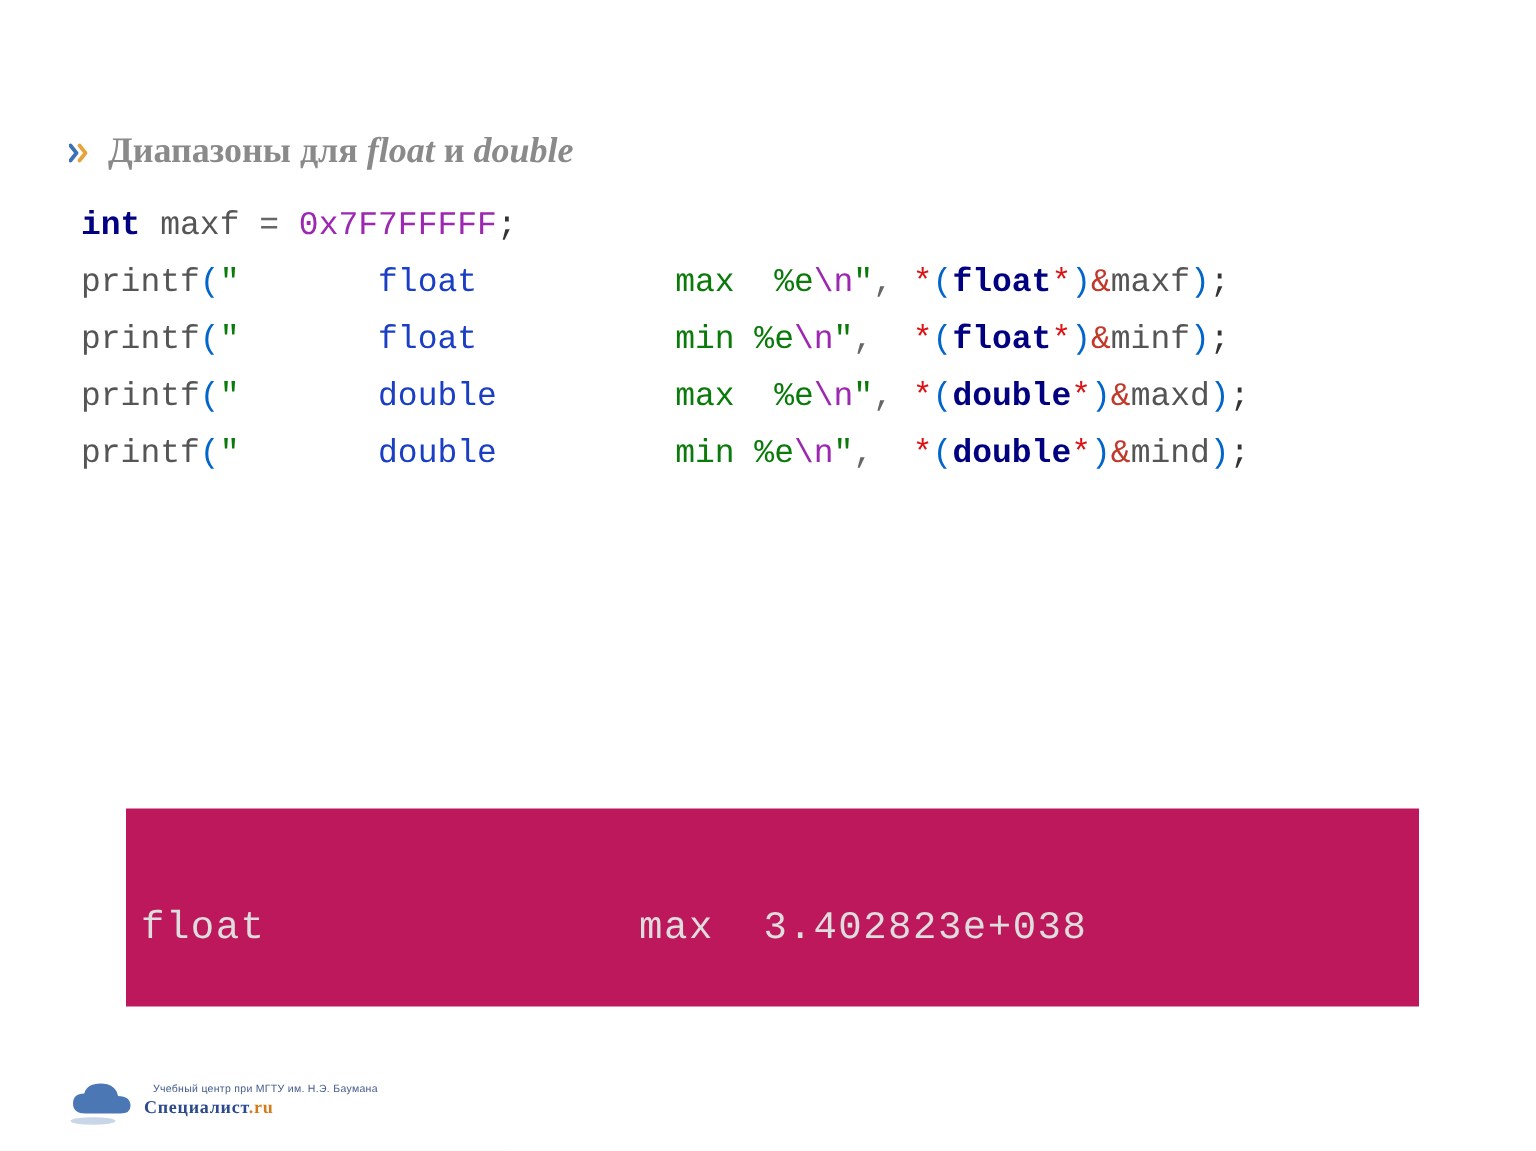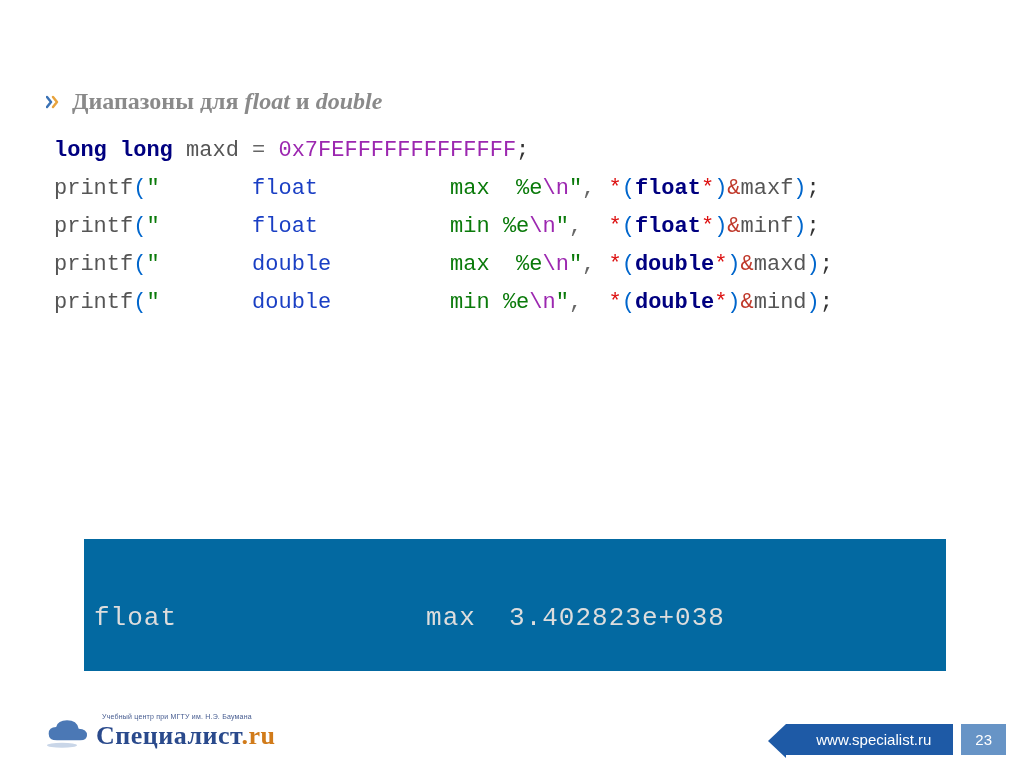--- a/index.html
+++ b/index.html
@@ -50,21 +50,21 @@
   .star { color: #d11; }                       
   .amp { color: #c0392b; }                     
   .label { color: #1a3fc4; }                   
   .semic { color: #333; }
 
   
   .terminal {
     position: absolute;
     left: 84px; top: 539px;
     width: 862px; height: 132px;
-    background: #0369a1;
+    background: #be185d;
     color: #ddd;
     font-family: "Courier New", monospace;
     font-size: 26px;
     line-height: 1.2;
     padding: 2px 10px 0 10px;
     letter-spacing: 1px;
     white-space: pre;
   }
   .terminal .trow { display: block; }
 
@@ -81,21 +81,21 @@
     display: flex; align-items: center;
   }
   .cloud-icon { width: 50px; height: 34px; margin-right: 4px; }
   .logo-text { display: flex; flex-direction: column; }
   .logo-caption {
     font-size: 7px; color: #445a8f; letter-spacing: 0.2px;
     margin-bottom: 1px; margin-left: 6px;
   }
   .logo-brand {
     font-family: "Times New Roman", serif;
-    font-size: 26px; font-weight: bold;
+    font-size: 12px; font-weight: bold;
     color: #2a4a8c;
     letter-spacing: 0.5px;
   }
   .logo-brand .dot { color: #d17b1a; }
   .logo-brand .ru { color: #d17b1a; }
   .right-footer {
     display: flex; align-items: center;
     margin-right: 18px; margin-bottom: 12px;
   }
   .url-badge {
@@ -130,21 +130,21 @@
     <span class="bullet-arrows">
       <svg viewBox="0 0 16 16" width="16" height="16">
         <path d="M1 3 L5 8 L1 13" stroke="#3b72b5" stroke-width="2.5" fill="none" stroke-linecap="round" stroke-linejoin="round"></path>
         <path d="M7 3 L11 8 L7 13" stroke="#e8a33c" stroke-width="2.5" fill="none" stroke-linecap="round" stroke-linejoin="round"></path>
       </svg>
     </span>
     <span class="title-text"><span>Диапазоны для </span><span class="it">float</span><span> и </span><span class="it">double</span></span>
   </div>
 
   <div class="code-block">
-    <div class="code-line"><span class="kw">long long</span><span class="var"> maxd </span><span class="op">= </span><span class="hex">0x7FEFFFFFFFFFFFFF</span><span class="semic">;</span></div>
+    <div class="code-line"><span class="kw">int</span><span class="var"> maxf </span><span class="op">= </span><span class="hex">0x7F7FFFFF</span><span class="semic">;</span></div>
 
     <div class="code-line"><span class="var">printf</span><span class="paren">(</span><span class="str">"       </span><span class="label">float</span><span class="str">          max  %e</span><span class="hex">\n</span><span class="str">"</span><span class="op">, </span><span class="star">*</span><span class="paren">(</span><span class="kw">float</span><span class="star">*</span><span class="paren">)</span><span class="amp">&amp;</span><span class="var">maxf</span><span class="paren">)</span><span class="semic">;</span></div>
 
     <div class="code-line"><span class="var">printf</span><span class="paren">(</span><span class="str">"       </span><span class="label">float</span><span class="str">          min %e</span><span class="hex">\n</span><span class="str">"</span><span class="op">,  </span><span class="star">*</span><span class="paren">(</span><span class="kw">float</span><span class="star">*</span><span class="paren">)</span><span class="amp">&amp;</span><span class="var">minf</span><span class="paren">)</span><span class="semic">;</span></div>
 
     <div class="code-line"><span class="var">printf</span><span class="paren">(</span><span class="str">"       </span><span class="label">double</span><span class="str">         max  %e</span><span class="hex">\n</span><span class="str">"</span><span class="op">, </span><span class="star">*</span><span class="paren">(</span><span class="kw">double</span><span class="star">*</span><span class="paren">)</span><span class="amp">&amp;</span><span class="var">maxd</span><span class="paren">)</span><span class="semic">;</span></div>
 
     <div class="code-line"><span class="var">printf</span><span class="paren">(</span><span class="str">"       </span><span class="label">double</span><span class="str">         min %e</span><span class="hex">\n</span><span class="str">"</span><span class="op">,  </span><span class="star">*</span><span class="paren">(</span><span class="kw">double</span><span class="star">*</span><span class="paren">)</span><span class="amp">&amp;</span><span class="var">mind</span><span class="paren">)</span><span class="semic">;</span></div>
   </div>
 
@@ -160,19 +160,15 @@
         <svg viewBox="0 0 60 40" width="50" height="34">
           <path d="M18 30 Q8 30 8 22 Q8 14 17 14 Q19 6 30 6 Q42 6 44 16 Q54 16 54 24 Q54 30 46 30 Z" fill="#4b78b5"></path>
           <ellipse cx="24" cy="36" rx="18" ry="3" fill="#c9d6e8"></ellipse>
         </svg>
       </span>
       <div class="logo-text">
         <div class="logo-caption">Учебный центр при МГТУ им. Н.Э. Баумана</div>
         <div class="logo-brand"><span>Специалист</span><span class="dot">.</span><span class="ru">ru</span></div>
       </div>
     </div>
-    <div class="right-footer">
-      <div class="url-badge">www.specialist.ru</div>
-      <div class="page-num">23</div>
-    </div>
   </div>
 
 </div>
 
 </body></html>

